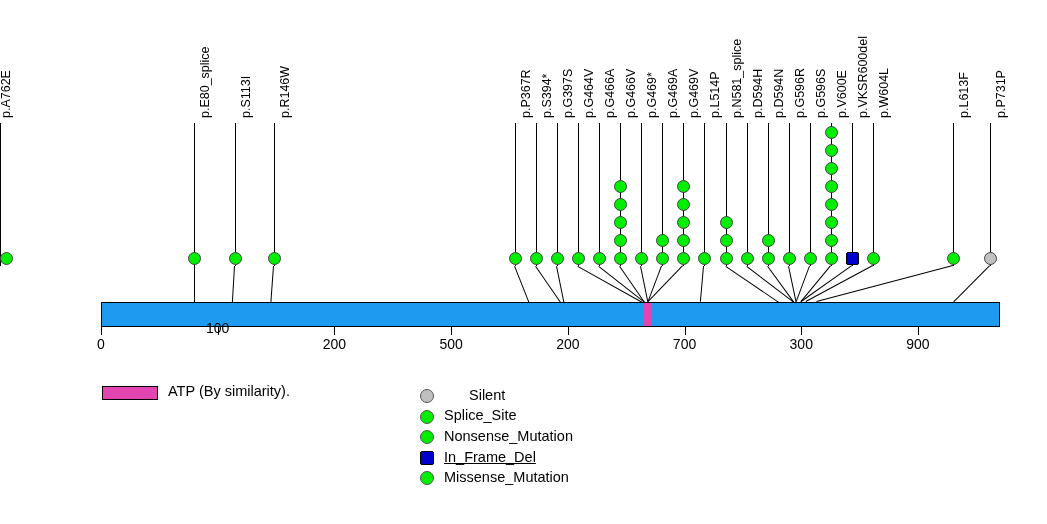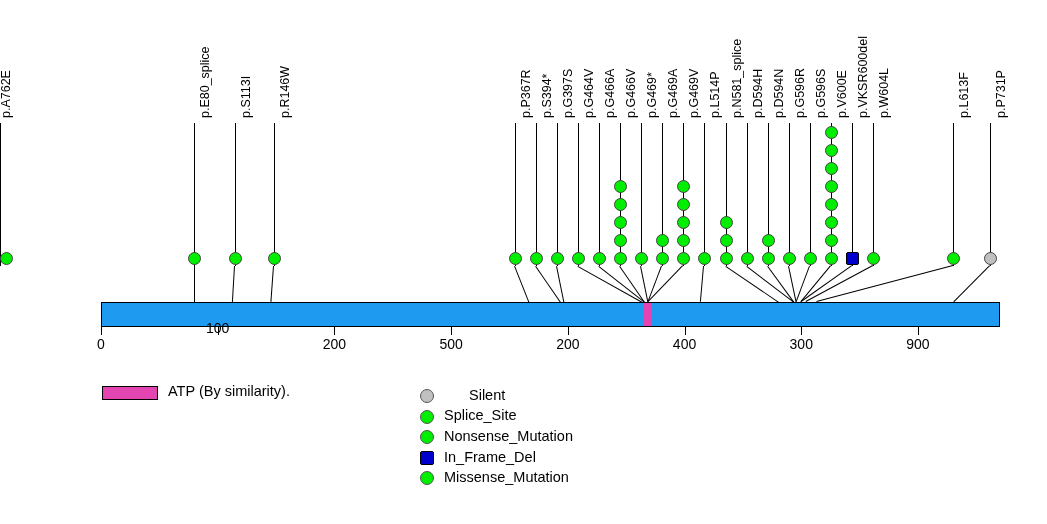--- a/index.html
+++ b/index.html
@@ -218,36 +218,36 @@
       <div class="tick-label" style="left: 101px; top: 336px;">0</div>
       <div class="tick" style="left: 217.71px; top: 327px; height: 8px;"></div>
       <div class="tick-label" style="left: 217.71px; top: 320px;">100</div>
       <div class="tick" style="left: 334.42px; top: 327px; height: 8px;"></div>
       <div class="tick-label" style="left: 334.42px; top: 336px;">200</div>
       <div class="tick" style="left: 451.13px; top: 327px; height: 8px;"></div>
       <div class="tick-label" style="left: 451.13px; top: 336px;">500</div>
       <div class="tick" style="left: 567.84px; top: 327px; height: 8px;"></div>
       <div class="tick-label" style="left: 567.84px; top: 336px;">200</div>
       <div class="tick" style="left: 684.55px; top: 327px; height: 8px;"></div>
-      <div class="tick-label" style="left: 684.55px; top: 336px;">400</div>
+      <div class="tick-label" style="left: 684.55px; top: 336px;">700</div>
       <div class="tick" style="left: 801.26px; top: 327px; height: 8px;"></div>
       <div class="tick-label" style="left: 801.26px; top: 336px;">300</div>
       <div class="tick" style="left: 917.97px; top: 327px; height: 8px;"></div>
       <div class="tick-label" style="left: 917.97px; top: 336px;">900</div>
     </div>
 
   <div class="legend-swatch-rect" id="atp-swatch" style="left: 102px; top: 386px; background: rgb(227, 69, 176);"></div>
   <div class="legend-text" id="atp-label" style="left: 168px; top: 383px;">ATP (By similarity).</div>
 
   <div id="type-legend-layer">
       <div class="legend-dot" style="left: 420px; top: 389px; background: rgb(192, 192, 192);"></div>
       <div class="legend-text" style="left: 469px; top: 387px;">Silent</div>
       <div class="legend-dot" style="left: 420px; top: 409.5px; background: rgb(0, 238, 0);"></div>
       <div class="legend-text" style="left: 444px; top: 407px;">Splice_Site</div>
       <div class="legend-dot" style="left: 420px; top: 430px; background: rgb(0, 238, 0);"></div>
       <div class="legend-text" style="left: 444px; top: 428px;">Nonsense_Mutation</div>
       <div class="legend-dot sq" style="left: 420px; top: 450.5px; background: rgb(0, 0, 204);"></div>
-      <div class="legend-text" style="left: 444px; top: 448.5px;">In_Frame_Del</div>
+      <div class="legend-text" style="left: 444px; top: 448.5px; text-decoration: underline;">In_Frame_Del</div>
       <div class="legend-dot" style="left: 420px; top: 471px; background: rgb(0, 238, 0);"></div>
       <div class="legend-text" style="left: 444px; top: 469px;">Missense_Mutation</div>
     </div>
 
 </div>
 
 </body></html>

